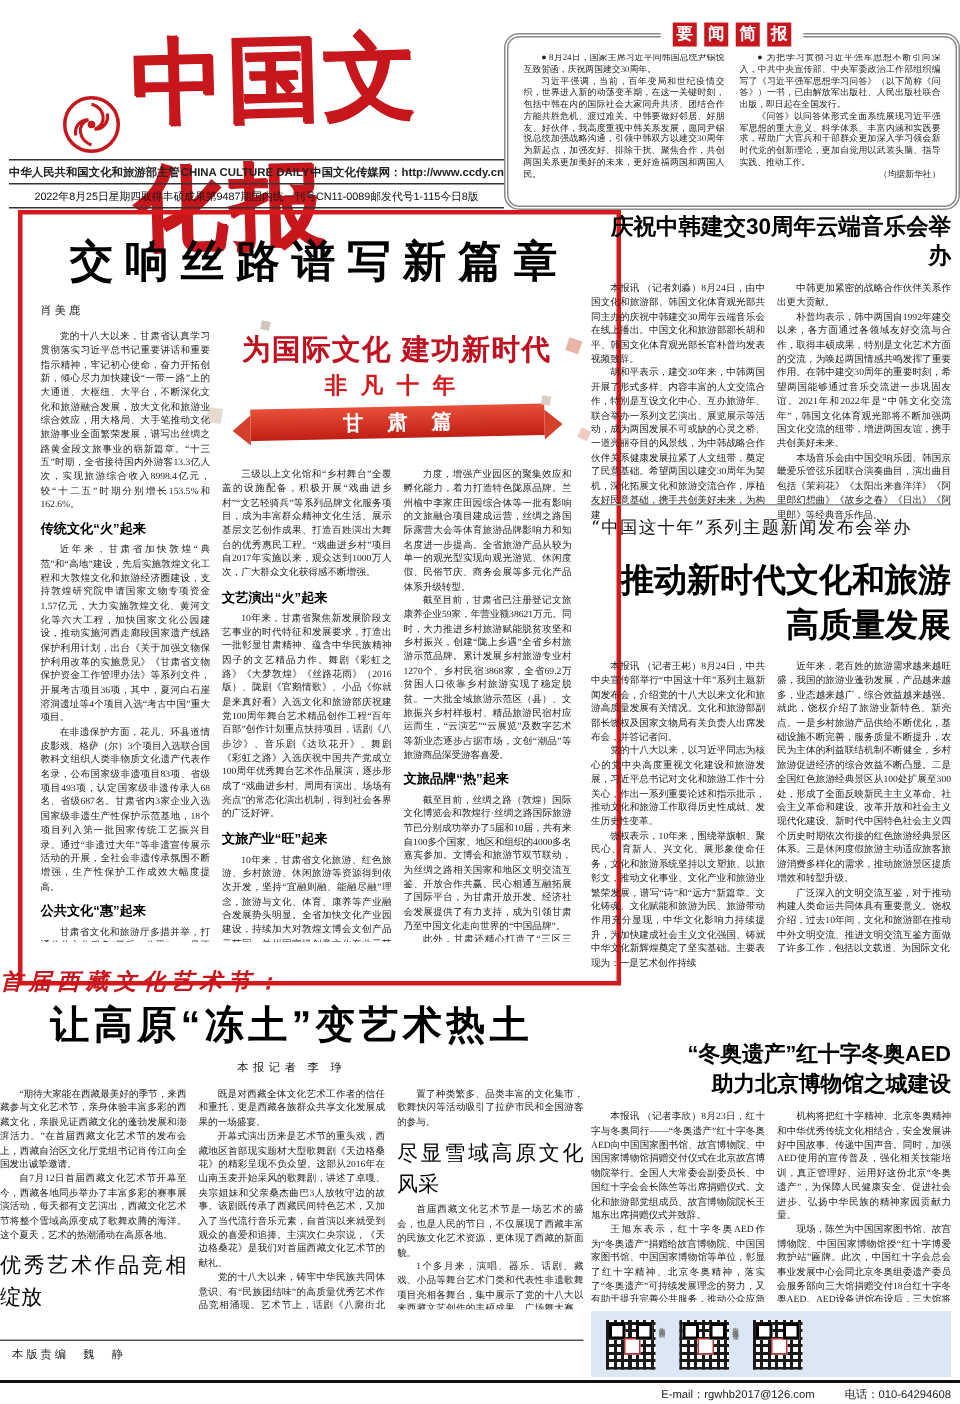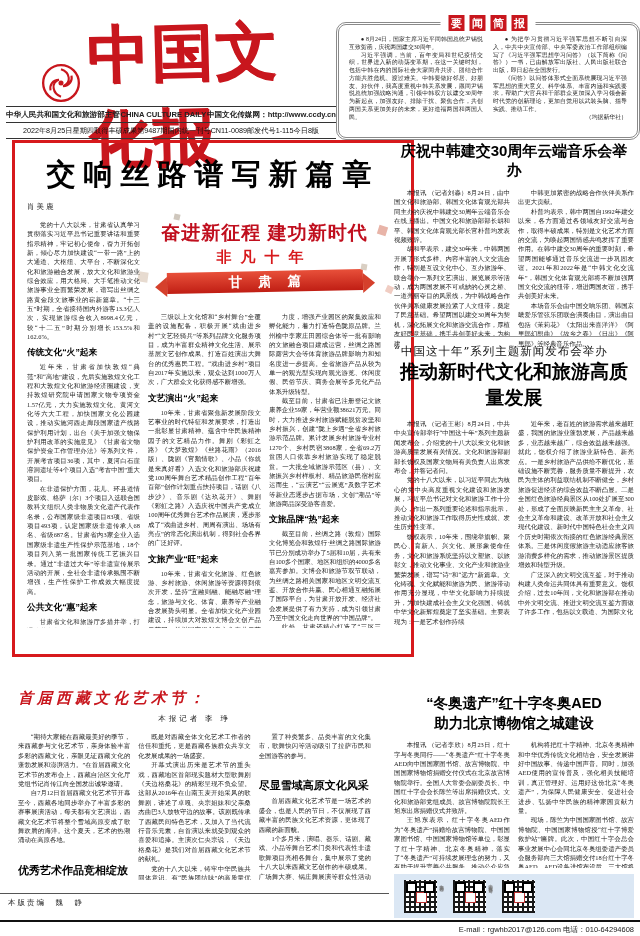--- a/index.html
+++ b/index.html
@@ -24,22 +24,22 @@
   .briefs-title span{display:block;width:16px;height:16px;background:#c8161d;color:#fff;font-weight:bold;
                      font-size:11px;line-height:16px;text-align:center;font-family:"Liberation Sans",sans-serif;}
   .briefs-cols{display:flex;gap:10px;padding:11px 10px 6px;height:92px;overflow:hidden;}
   .briefs-col{flex:1;font-size:5.9px;line-height:1.32;text-align:justify;overflow:hidden;}
   .briefs-col p{margin:0;text-indent:2em;}
   .briefs-credit{text-align:right;text-indent:0 !important;}
   
   .cols{display:flex;gap:8px;overflow:hidden;}
   .col{flex:1;font-size:6.4px;line-height:1.47;text-align:justify;overflow:hidden;}
   .col p.para{margin:0;text-indent:2em;}
-  .col .sub{font-family:"Liberation Sans","DejaVu Sans",sans-serif;font-weight:bold;font-size:11px;
-            margin:17px 0 3px;text-indent:0;color:#000;}
+  .col .sub{font-family:"Liberation Sans","DejaVu Sans",sans-serif;font-weight:normal;font-size:14px;
+            margin:5px 0 3px;text-indent:0;color:#000;}
   
   .main-box{position:absolute;left:12px;top:140px;width:372px;height:511px;border:3px solid #d7191c;
             padding:0 12px;box-sizing:content-box;}
   .main-h1{font-family:"Liberation Sans","DejaVu Sans",sans-serif;font-weight:bold;font-size:29px;
            letter-spacing:8px;text-align:center;margin-top:12px;color:#000;}
   .main-h2{font-family:"Liberation Sans","DejaVu Sans",sans-serif;font-weight:bold;font-size:29px;
            letter-spacing:8px;text-align:center;margin-top:4px;color:#000;}
   .main-byline{text-align:left;font-size:7.5px;margin-top:7px;letter-spacing:2px;}
   .main-cols-wrap{position:relative;margin-top:8px;height:408px;}
   .main-col{position:absolute;top:0;width:113px;height:408px;font-size:6.4px;line-height:1.46;
@@ -61,28 +61,28 @@
   .ribbon:before{left:-12px;border-width:10px 12px 10px 0;border-color:transparent #d5402c transparent transparent;}
   .ribbon:after{right:-12px;border-width:10px 0 10px 12px;border-color:transparent transparent transparent #d5402c;}
   .deco{position:absolute;}
   .d1{width:9px;height:9px;background:#e8b4a8;right:-6px;top:6px;transform:rotate(18deg);}
   .d2{width:6px;height:6px;background:#d9cfc3;right:14px;top:44px;transform:rotate(10deg);}
   .d3{width:10px;height:10px;background:#e7dbd0;left:-10px;top:52px;transform:rotate(8deg);}
   .d4{width:7px;height:7px;background:#f0cdc3;right:-12px;top:66px;transform:rotate(25deg);}
   .d5{width:6px;height:6px;background:#cfc7bd;left:26px;top:-6px;transform:rotate(12deg);}
   
   .rcol{position:absolute;left:394px;width:240px;font-family:"Liberation Serif",serif;}
-  .r-head{font-family:"Liberation Sans","DejaVu Sans",sans-serif;font-weight:bold;text-align:center;color:#000;}
+  .r-head{font-family:"Liberation Sans","DejaVu Sans",sans-serif;font-weight:bold;text-align:right;color:#000;}
   .korea{top:142px;}
   .korea .r-head{font-size:15px;letter-spacing:0;}
   .korea .cols{margin-top:8px;height:160px;}
   .divider-h{position:absolute;left:394px;top:336px;width:240px;border-top:1px solid #999;}
   .decade{top:344px;}
   .decade-kicker{font-family:"DejaVu Serif",serif;font-size:11.5px;text-align:left;letter-spacing:1px;color:#111;}
-  .decade .r-head{font-size:19px;margin-top:0;}
+  .decade .r-head{font-size:22px;margin-top:13px;}
   .decade .cols{margin-top:8px;height:268px;}
   .aed{top:694px;}
   .aed .r-head{font-size:14.5px;line-height:1.35;}
   .aed .cols{margin-top:7px;height:128px;}
   
   .media-box{position:absolute;left:394px;top:874px;width:240px;height:44px;background:#dbe7f4;
              display:flex;align-items:center;padding:0 8px;box-sizing:border-box;gap:10px;}
   .media-name{font-family:"Liberation Sans",sans-serif;font-weight:bold;font-size:9.5px;letter-spacing:4px;
               color:#333;line-height:1.6;white-space:nowrap;}
   .qr-group{display:flex;gap:16px;margin-left:2px;}
@@ -90,34 +90,34 @@
   .qr{width:33px;height:33px;background:
       repeating-linear-gradient(0deg,#1a1a1a 0 2px,transparent 2px 5px),
       repeating-linear-gradient(90deg,#1a1a1a 0 2px,#ffffff 2px 5px);
       position:relative;}
   .qr:before{content:"";position:absolute;left:2px;top:2px;width:7px;height:7px;border:2px solid #000;background:#fff;}
   .qr:after{content:"";position:absolute;right:2px;top:2px;width:7px;height:7px;border:2px solid #000;background:#fff;}
   .qr .ctr{position:absolute;left:12px;top:12px;width:9px;height:9px;background:#fff;border:1px solid #b33;}
   .qr-label{position:absolute;left:35px;top:1px;writing-mode:vertical-rl;font-size:4.2px;color:#777;
             letter-spacing:0.5px;height:33px;overflow:hidden;}
   
-  .tibet{position:absolute;left:0;top:685px;width:389px;padding:0 18px;box-sizing:border-box;}
+  .tibet{position:absolute;left:0;top:641px;width:389px;padding:0 0;box-sizing:border-box;}
   .tibet-kicker{font-family:"DejaVu Serif",serif;font-size:15px;color:#c8161d;letter-spacing:4px;
                 font-weight:bold;font-style:italic;margin-top:4px;}
   .tibet-h{font-family:"Liberation Sans","DejaVu Sans",sans-serif;font-weight:bold;font-size:26px;
            letter-spacing:3px;text-align:center;color:#000;margin-top:2px;}
   .tibet-byline{text-align:center;font-size:7.5px;margin-top:6px;letter-spacing:3px;}
   .tibet .cols{margin-top:8px;height:148px;}
   
   .left-rule{position:absolute;left:0;top:893px;width:389px;border-top:0.8px solid #555;}
   .editor{position:absolute;left:8px;top:898px;font-size:7.5px;letter-spacing:2px;color:#222;}
   .foot-line{position:absolute;left:0;top:920px;width:640px;border-top:2px solid #111;}
   .contact{position:absolute;right:6px;top:925px;font-size:7.5px;color:#222;
            font-family:"Liberation Sans",sans-serif;}
-  .contact span{}
+  .contact span{margin-left:18px;}
 </style>
 </head>
 <body>
 
 <div id="page">
 
   <div class="logo-wrap">
     <svg class="phoenix" viewBox="0 0 40 40">
       <circle cx="20" cy="20" r="17" fill="none" stroke="#c8161d" stroke-width="2.2"></circle>
       <path d="M20 7 C29 10 30 20 22 23 C28 23 31 18 30 13" fill="none" stroke="#c8161d" stroke-width="2"></path>
@@ -163,21 +163,21 @@
         <p class="briefs-credit">（均据新华社）</p>
       </div>
     </div>
   </div>
 
   <div class="main-box">
     <div class="main-h1">交响丝路谱写新篇章</div>
     <div class="main-byline">肖美鹿</div>
     <div class="main-cols-wrap">
       <div class="banner">
-        <div class="banner-l1">奋进新征程  建功新时代</div>
+        <div class="banner-l1">为国际文化  建功新时代</div>
         <div class="banner-l2">非凡十年</div>
         <div class="ribbon">甘肃篇</div>
         <div class="deco d1"></div>
         <div class="deco d2"></div>
         <div class="deco d3"></div>
         <div class="deco d4"></div>
         <div class="deco d5"></div>
       </div>
       <div class="main-col mc1">
           <p class="para">党的十八大以来，甘肃省认真学习贯彻落实习近平总书记重要讲话和重要指示精神，牢记初心使命，奋力开拓创新，倾心尽力加快建设“一带一路”上的大通道、大枢纽、大平台，不断深化文化和旅游融合发展，放大文化和旅游业综合效应，用大格局、大手笔推动文化旅游事业全面繁荣发展，谱写出丝绸之路黄金段文旅事业的崭新篇章。“十三五”时期，全省接待国内外游客13.3亿人次，实现旅游综合收入8998.4亿元，较“十二五”时期分别增长153.5%和162.6%。</p>
@@ -272,20 +272,21 @@
         <div class="qr">
             <div class="ctr"></div>
           </div>
 
       </div>
     </div>
   </div>
 
   <div class="tibet">
     <div class="tibet-kicker">首届西藏文化艺术节：</div>
+    <div class="tibet-h">让高原“冻土”变艺术热土</div>
     <div class="tibet-byline">本报记者  李  琤</div>
     <div class="cols">
       <div class="col">
           <p class="para">“期待大家能在西藏最美好的季节，来西藏参与文化艺术节，亲身体验丰富多彩的西藏文化，亲眼见证西藏文化的蓬勃发展和澎湃活力。”在首届西藏文化艺术节的发布会上，西藏自治区文化厅党组书记肖传江向全国发出诚挚邀请。</p>
           <p class="para">自7月12日首届西藏文化艺术节开幕至今，西藏各地同步举办了丰富多彩的赛事展演活动，每天都有文艺演出，西藏文化艺术节将整个雪域高原变成了歌舞欢腾的海洋。这个夏天，艺术的热潮涌动在高原各地。</p>
           <div class="sub">优秀艺术作品竞相绽放</div>
           <p class="para">“目前，西藏自治区成立57年来首次举办的自治区级文化艺术节，填补了自治区成立以来，西藏无省级综合性文艺赛事的空白。西藏文化艺术节的举办</p>
         </div>
       <div class="col">
           <p class="para">既是对西藏全体文化艺术工作者的信任和重托，更是西藏各族群众共享文化发展成果的一场盛宴。</p>

